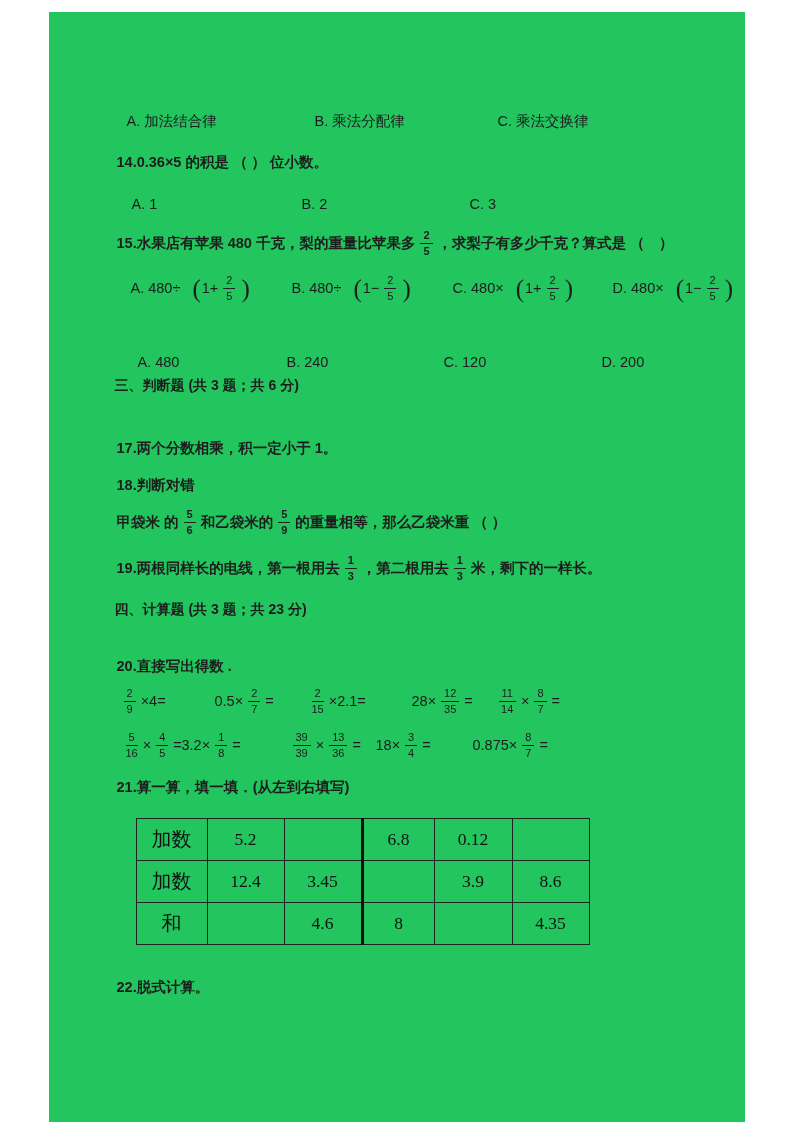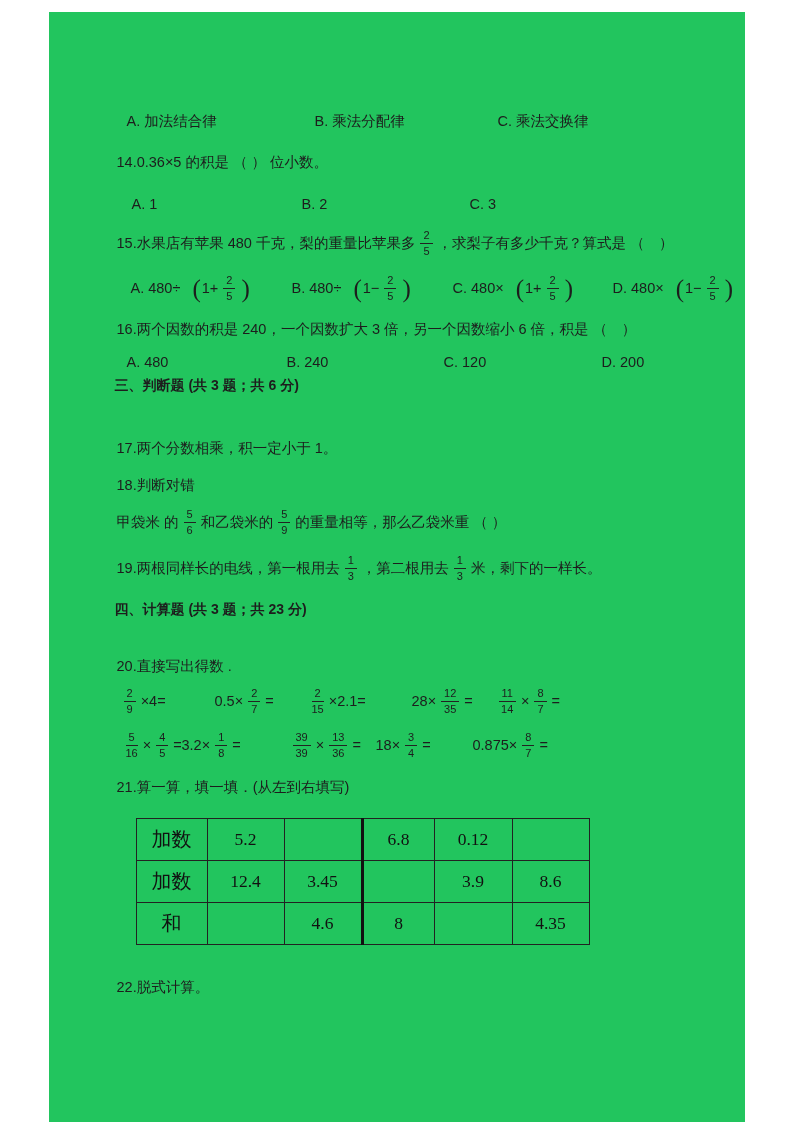--- a/index.html
+++ b/index.html
@@ -6,21 +6,21 @@
   .page{
     position:relative;
     width:696px;height:1122px;
     margin:12px auto;
     background:#22c55e;
     font-family:"Liberation Sans","DejaVu Sans",sans-serif;
     font-size:14.5px;
     color:#1d1d1d;
     overflow:hidden;
   }
-  .line{position:absolute;left:68px;white-space:pre;}
+  .line{position:absolute;left:68px;white-space:pre;font-weight:bold;}
   .heading{position:absolute;left:66px;font-weight:700;font-size:14px;white-space:pre;}
   .row{position:absolute;left:0;width:793px;height:26px;}
   .opt{position:absolute;top:0;white-space:pre;}
   .fx{display:flex;align-items:center;}
   .opt.fx{display:inline-flex;align-items:center;}
   .calc{position:absolute;top:0;display:inline-flex;align-items:center;}
   .tx{white-space:pre;}
   .frac{display:inline-flex;flex-direction:column;align-items:center;margin:0 5px;font-size:11px;line-height:1;color:#1d1d1d;}
   .frac .fn{padding:1px 3px 2px;border-bottom:1.2px solid #222;}
   .frac .fd{padding-top:2px;}
@@ -55,23 +55,22 @@
   </div>
 
   <div class="line fx" style="top:211px;height:40px"><span class="tx">15.水果店有苹果 480 千克，梨的重量比苹果多</span><span class="frac"><span class="fn">2</span><span class="fd">5</span></span><span class="tx">，求梨子有多少千克？算式是 （　）</span></div>
   <div class="row" style="top:252px;height:48px">
     <span class="opt fx" style="left:82px;height:48px"><span class="tx">A. 480÷</span><span class="paren sp">(</span><span class="tx">1+</span><span class="frac"><span class="fn">2</span><span class="fd">5</span></span><span class="paren">)</span></span>
     <span class="opt fx" style="left:243px;height:48px"><span class="tx">B. 480÷</span><span class="paren sp">(</span><span class="tx">1−</span><span class="frac"><span class="fn">2</span><span class="fd">5</span></span><span class="paren">)</span></span>
     <span class="opt fx" style="left:404px;height:48px"><span class="tx">C. 480×</span><span class="paren sp">(</span><span class="tx">1+</span><span class="frac"><span class="fn">2</span><span class="fd">5</span></span><span class="paren">)</span></span>
     <span class="opt fx" style="left:564px;height:48px"><span class="tx">D. 480×</span><span class="paren sp">(</span><span class="tx">1−</span><span class="frac"><span class="fn">2</span><span class="fd">5</span></span><span class="paren">)</span></span>
   </div>
 
-  <div class="line" style="top:308px">16.两个因数的积是 240，一个因数扩大 3 倍，另一个因数缩小 6 倍，积是 （　）</div>
   <div class="row" style="top:342px">
-    <span class="opt" style="left:78px">A. 480</span>
+    <span class="opt" style="left:89px">A. 480</span>
     <span class="opt" style="left:238px">B. 240</span>
     <span class="opt" style="left:395px">C. 120</span>
     <span class="opt" style="left:553px">D. 200</span>
   </div>
 
   <div class="heading" style="top:365px">三、判断题 (共 3 题；共 6 分)</div>
 
   <div class="line" style="top:427px">17.两个分数相乘，积一定小于 1。</div>
   <div class="line" style="top:464px">18.判断对错</div>
   <div class="line fx" style="top:488px;height:44px"><span class="tx">甲袋米 的</span><span class="frac"><span class="fn">5</span><span class="fd">6</span></span><span class="tx">和乙袋米的</span><span class="frac"><span class="fn">5</span><span class="fd">9</span></span><span class="tx">的重量相等，那么乙袋米重 （ ）</span></div>

